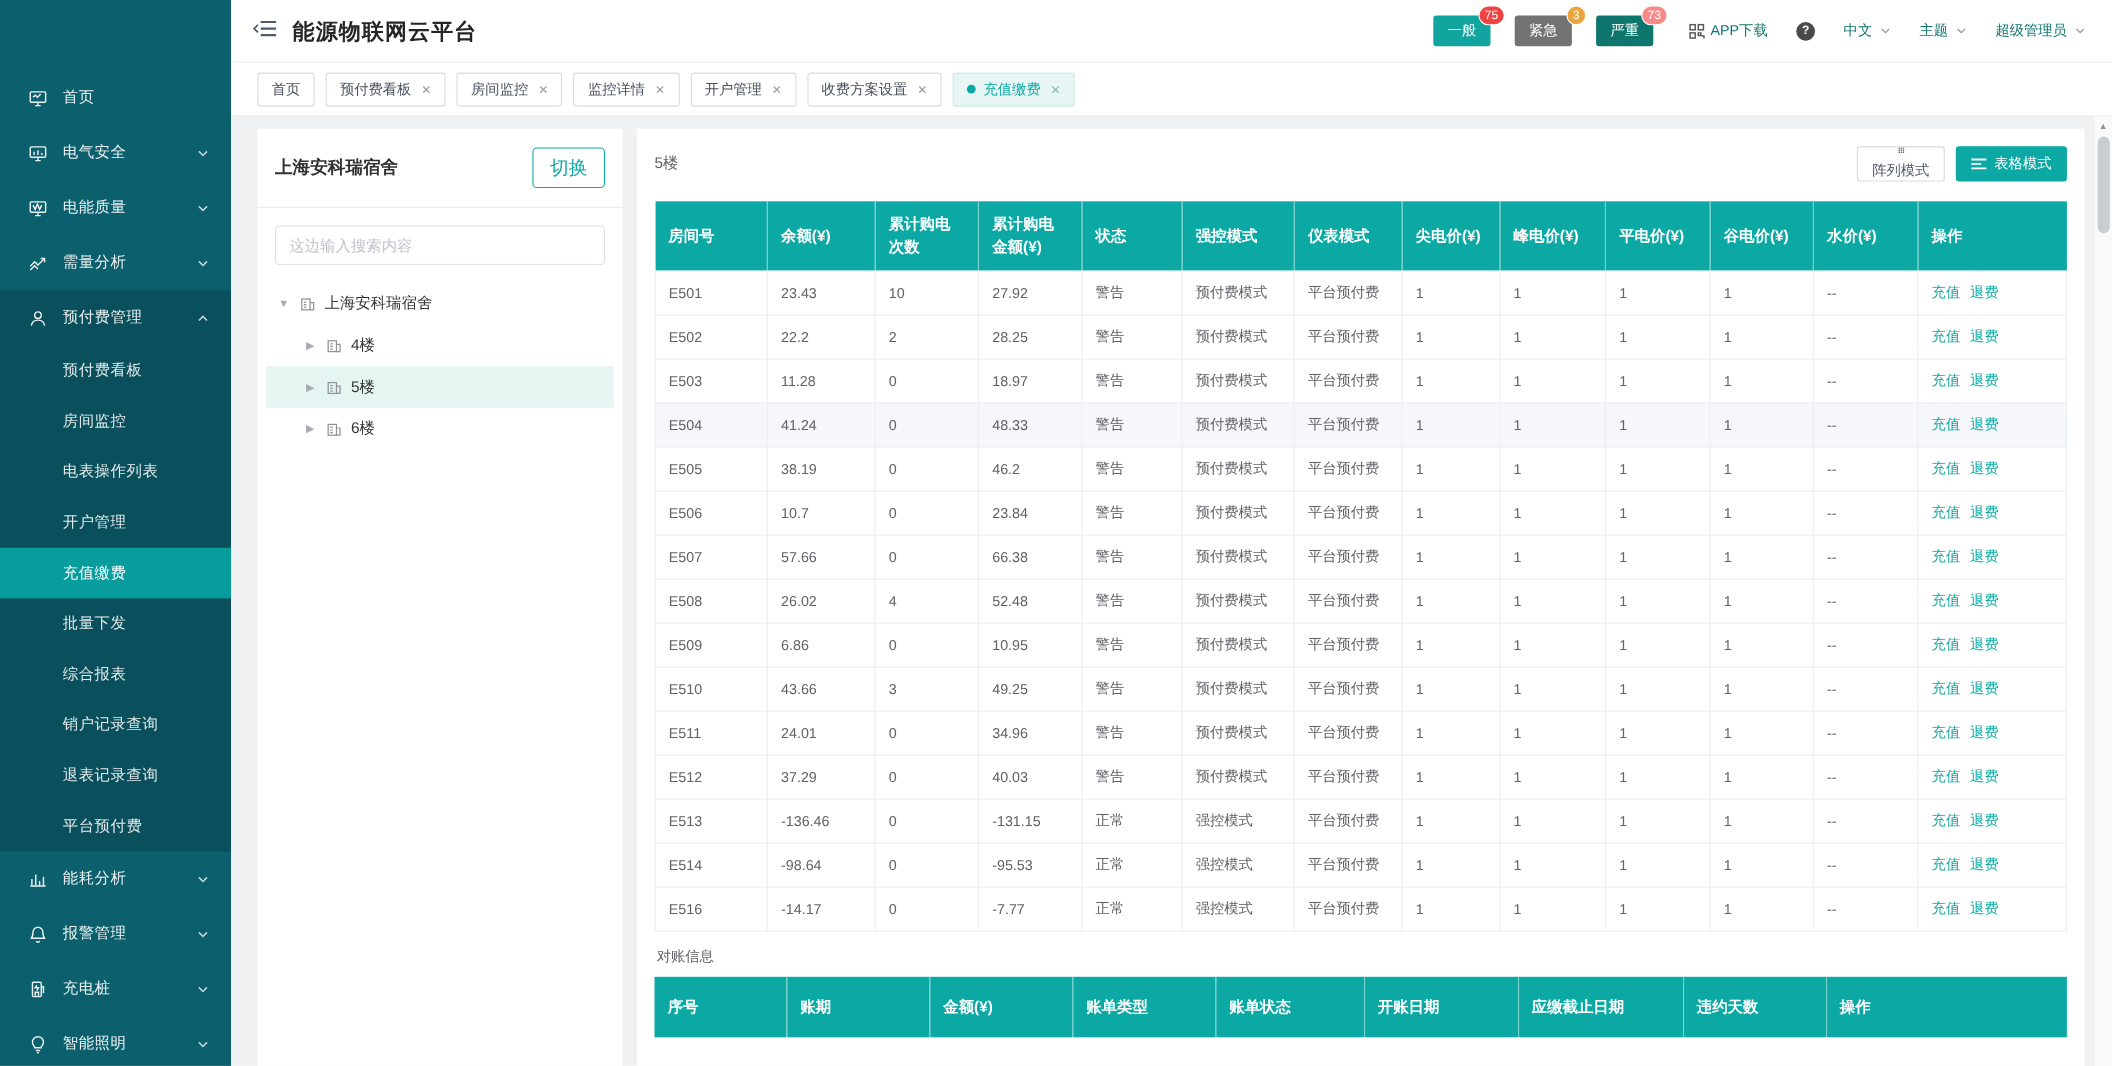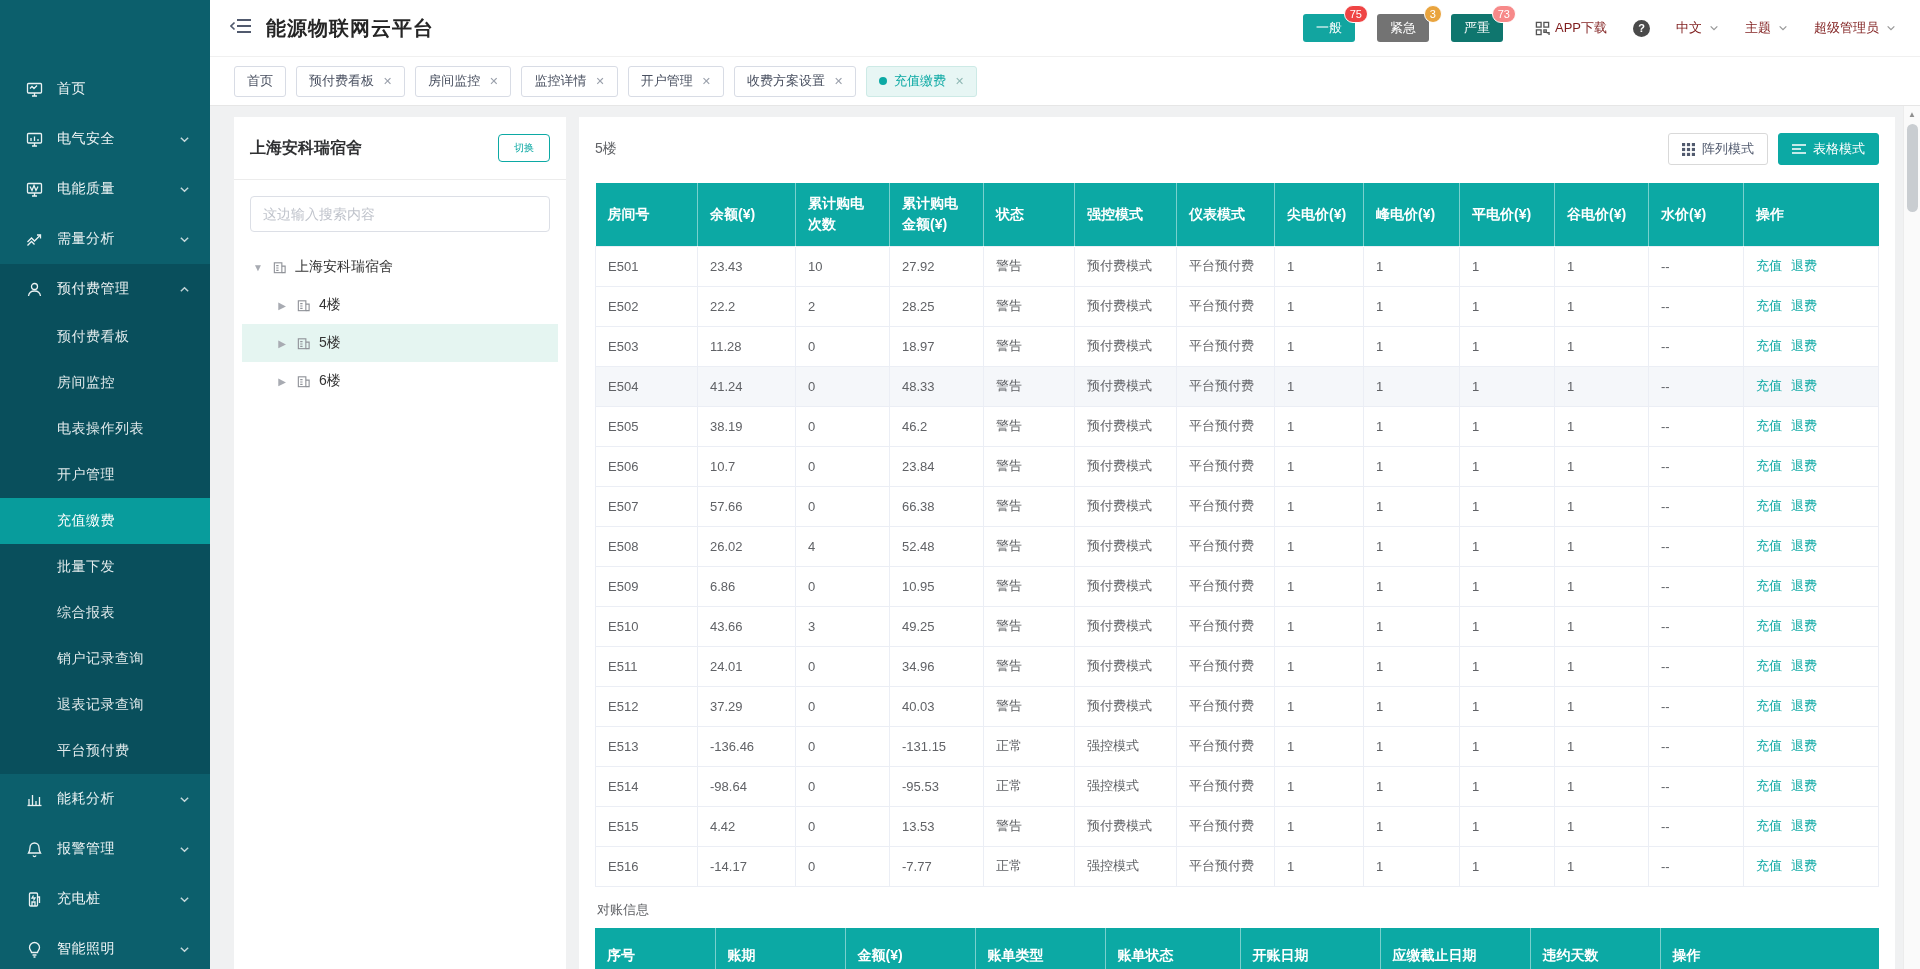--- a/index.html
+++ b/index.html
@@ -21,55 +21,55 @@
   .main { flex:1; display:flex; flex-direction:column; height:100%; min-width:0; position:relative; }
 
   .topbar { height:56px; background:#fff; display:flex; align-items:center; padding:0 24px 0 20px; flex-shrink:0; }
   .hamburger { width:22px; height:18px; cursor:pointer; }
   .topbar h1 { font-size:20px; font-weight:bold; color:#262626; margin-left:14px; letter-spacing:1px; }
   .topbar-right { margin-left:auto; display:flex; align-items:center; gap:26px; }
   .alarm-badges { display:flex; gap:22px; margin-right:6px; }
   .abadge { position:relative; display:inline-block; }
   .abadge .tag { display:inline-block; padding:5px 13px; border-radius:3px; color:#fff; font-size:13px; cursor:pointer; }
   .abadge .cnt { position:absolute; top:-9px; right:-13px; min-width:18px; height:18px; line-height:16px; text-align:center; border-radius:9px; color:#fff; font-size:11px; padding:0 5px; border:1px solid #fff; }
-  .hgroup { display:flex; align-items:center; gap:5px; color:#7f1d1d; font-size:13px; cursor:pointer; }
+  .hgroup { display:flex; align-items:center; gap:5px; color:#0f766e; font-size:13px; cursor:pointer; }
   .hchev { width:10px; height:10px; stroke:#999; fill:none; stroke-width:1.5; margin-left:2px; }
   .help-circle { width:17px; height:17px; border-radius:50%; background:#4a4a4a; color:#fff; font-size:11px; font-weight:bold; display:inline-flex; align-items:center; justify-content:center; cursor:pointer; }
 
   .tabbar { height:50px; background:#fff; border-top:1px solid #f0f0f0; border-bottom:1px solid #e6e6e6; display:flex; align-items:center; gap:10px; padding:0 0 0 24px; flex-shrink:0; }
   .tab { height:31px; display:inline-flex; align-items:center; gap:7px; border:1px solid #d8dce5; border-radius:3px; background:#fff; padding:0 12px; font-size:13px; color:#495060; cursor:pointer; white-space:nowrap; }
   .tab .x { font-size:11px; color:#9aa0ab; margin-left:2px; }
   .tab.active { background:#e7f6f4; border-color:#cdeae6; color:#0ca9a4; }
   .tab.active .dot { width:8px; height:8px; border-radius:50%; background:#0ca9a4; display:inline-block; }
   .tab.active .x { color:#8fb8b4; }
 
   .content { flex:1; display:flex; padding:11px 25px 0 14px; gap:13px; min-height:0;margin-left:10px; }
 
   
   .lpanel { width:332px; min-width:332px; background:#fff; display:flex; flex-direction:column; }
   .lpanel-head { display:flex; align-items:center; justify-content:space-between; padding:17px 16px; border-bottom:1px solid #ececec; }
   .lpanel-head .t { font-size:16px; font-weight:bold; color:#303133; }
-  .switch-btn { border:1px solid #0ca9a4; color:#0ca9a4; background:#fff; border-radius:4px; padding:6px 15px; font-size:10px; cursor:pointer; font-family:inherit; }
+  .switch-btn { border:1px solid #0ca9a4; color:#0ca9a4; background:#fff; border-radius:4px; padding:6px 15px; font-size:17px; cursor:pointer; font-family:inherit; }
   .search-wrap { padding:16px 16px 10px; }
   .search-input { width:100%; height:36px; border:1px solid #dcdfe6; border-radius:4px; padding:0 12px; font-size:14px; color:#606266; font-family:inherit; outline:none; }
   .search-input::placeholder { color:#c0c4cc; }
   .tree { padding:6px 8px; font-size:14px; color:#333; }
   .tree-row { height:38px; display:flex; align-items:center; gap:8px; padding-left:10px; cursor:pointer; }
   .tree-row.child { padding-left:34px; }
   .tree-row.sel { background:#e5f5f1; }
   .caret { font-size:10px; color:#a8abb2; width:12px; text-align:center; }
   .bldg { width:15px; height:15px; stroke:#909399; fill:none; stroke-width:1.2; }
 
   
   .rpanel { flex:1; background:#fff; padding:16px 16px 0; min-width:0; overflow:hidden; }
   .rpanel-head { display:flex; align-items:center; justify-content:space-between; margin-bottom:18px; }
   .floor-lbl { font-size:14px; color:#606266; }
   .mode-btns { display:flex; gap:10px; }
   .mode-btn { height:32px; display:inline-flex; align-items:center; gap:7px; border-radius:3px; padding:0 13px; font-size:13px; cursor:pointer; font-family:inherit; }
-  .mode-btn.plain { background:#fff; border:1px solid #d9d9d9; color:#515a6e; }
+  .mode-btn.plain { background:#fff; border:1px solid #d9d9d9; color:#515a6e;flex-direction:column; }
   .mode-btn.teal { background:#0ca9a4; border:1px solid #0ca9a4; color:#fff; }
 
   table.grid { width:100%; border-collapse:collapse; table-layout:fixed; }
   table.grid th { background:#0ca9a4; color:#fff; font-size:14px; font-weight:bold; text-align:left; padding:10px 12px; line-height:1.5; word-break:break-all; border-right:1px solid rgba(255,255,255,.45); height:63px; }
   table.grid th:last-child { border-right:none; }
   table.grid td { border:1px solid #ebeef5; font-size:13px; color:#606266; padding:0 12px; height:40px; word-break:break-all; }
   tr.hl td { background:#f5f7fa; }
   .op-link { color:#0ca9a4; cursor:pointer; margin-right:9px; text-decoration:none; }
   .recon-title { font-size:13px; color:#606266; margin:14px 0 9px 2px; }
   table.grid.recon th { height:55px; }
@@ -592,35 +592,20 @@
                 <td>强控模式</td>
                 <td>平台预付费</td>
                 <td>1</td>
                 <td>1</td>
                 <td>1</td>
                 <td>1</td>
                 <td>--</td>
                 <td><a class="op-link">充值</a><a class="op-link">退费</a></td>
               </tr>
               <tr>
-                <td>E515</td>
-                <td>4.42</td>
-                <td>0</td>
-                <td>13.53</td>
-                <td>警告</td>
-                <td>预付费模式</td>
-                <td>平台预付费</td>
-                <td>1</td>
-                <td>1</td>
-                <td>1</td>
-                <td>1</td>
-                <td>--</td>
-                <td><a class="op-link">充值</a><a class="op-link">退费</a></td>
-              </tr>
-              <tr>
                 <td>E516</td>
                 <td>-14.17</td>
                 <td>0</td>
                 <td>-7.77</td>
                 <td>正常</td>
                 <td>强控模式</td>
                 <td>平台预付费</td>
                 <td>1</td>
                 <td>1</td>
                 <td>1</td>

